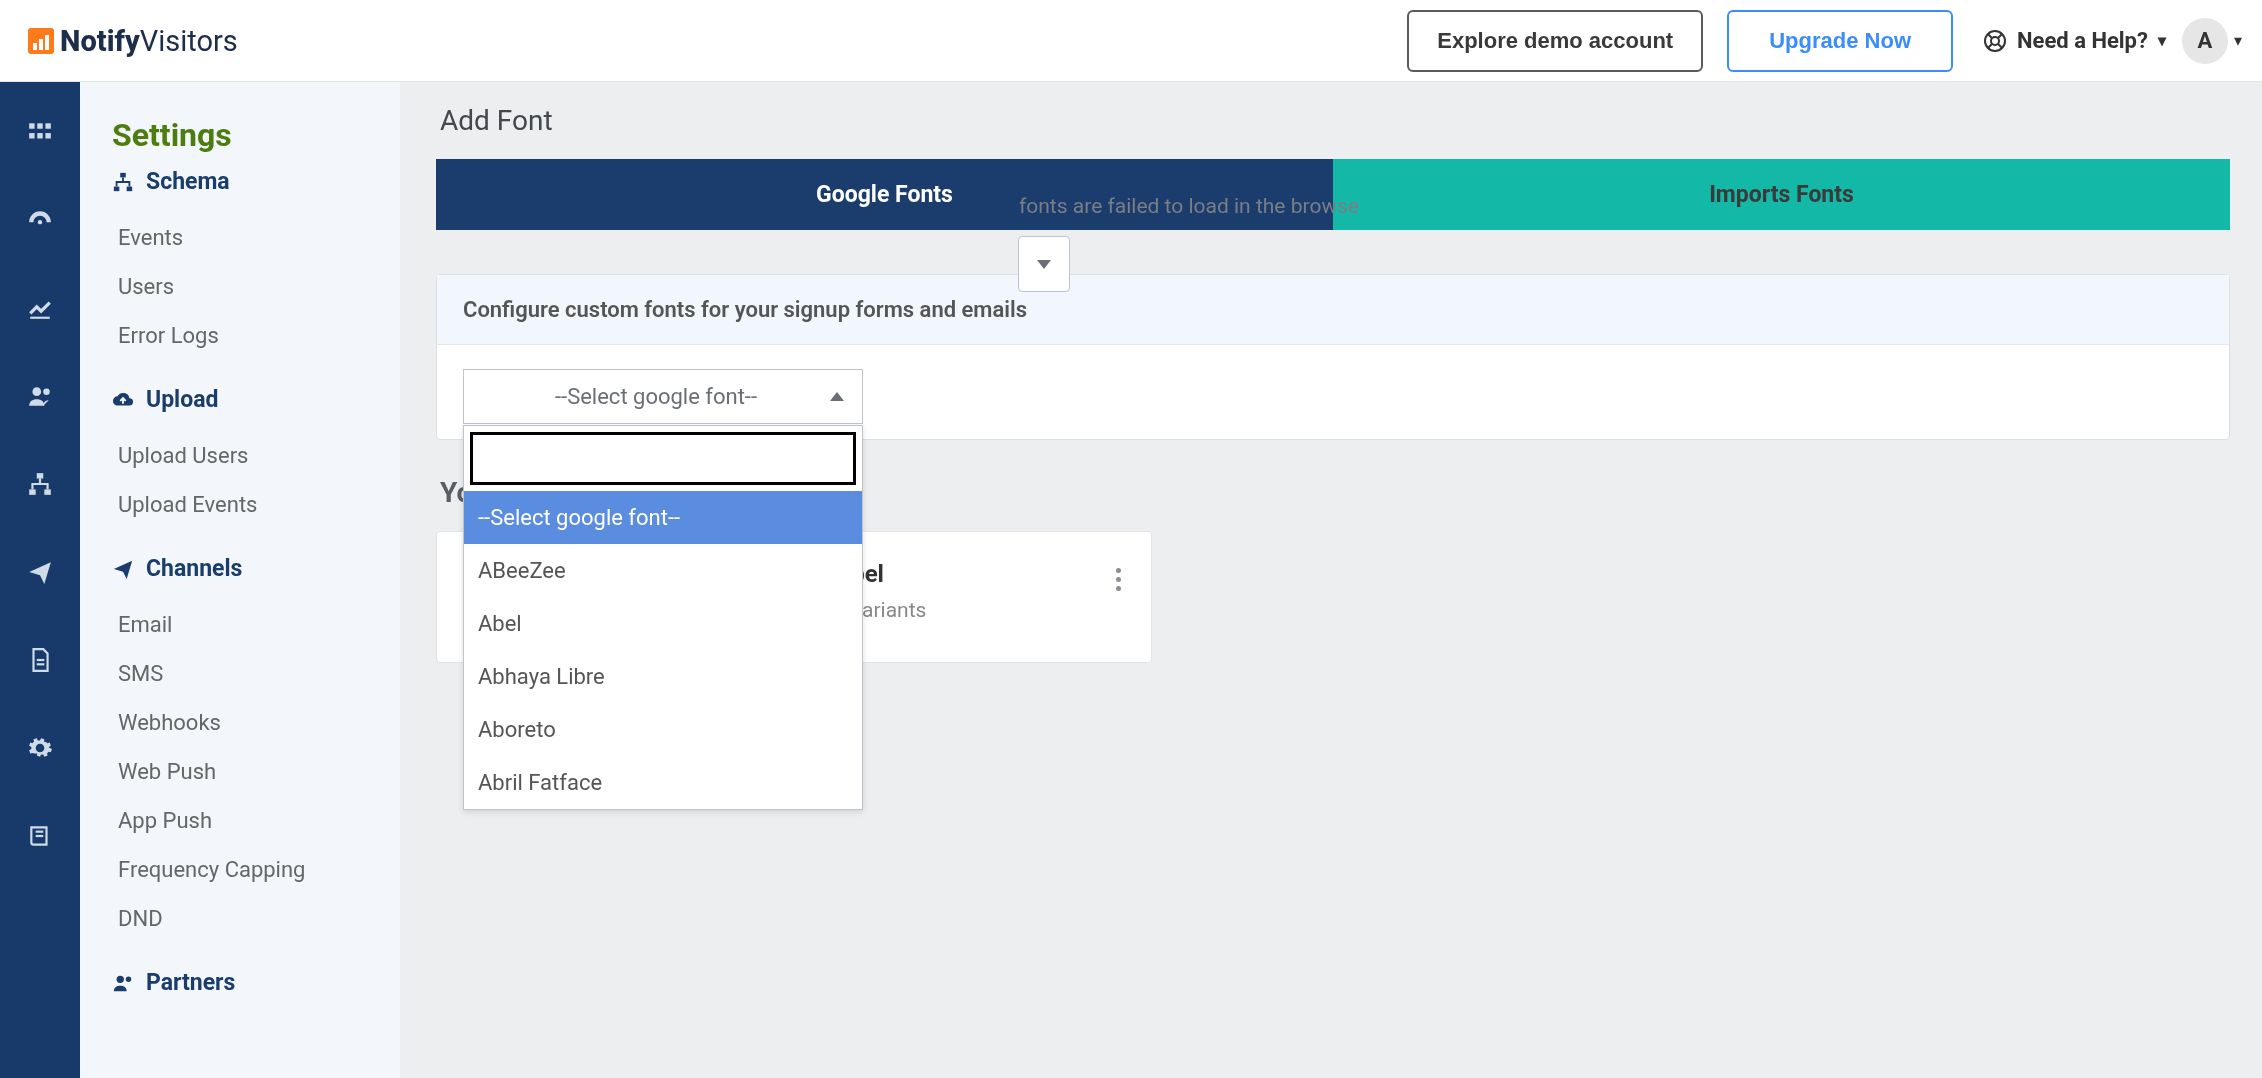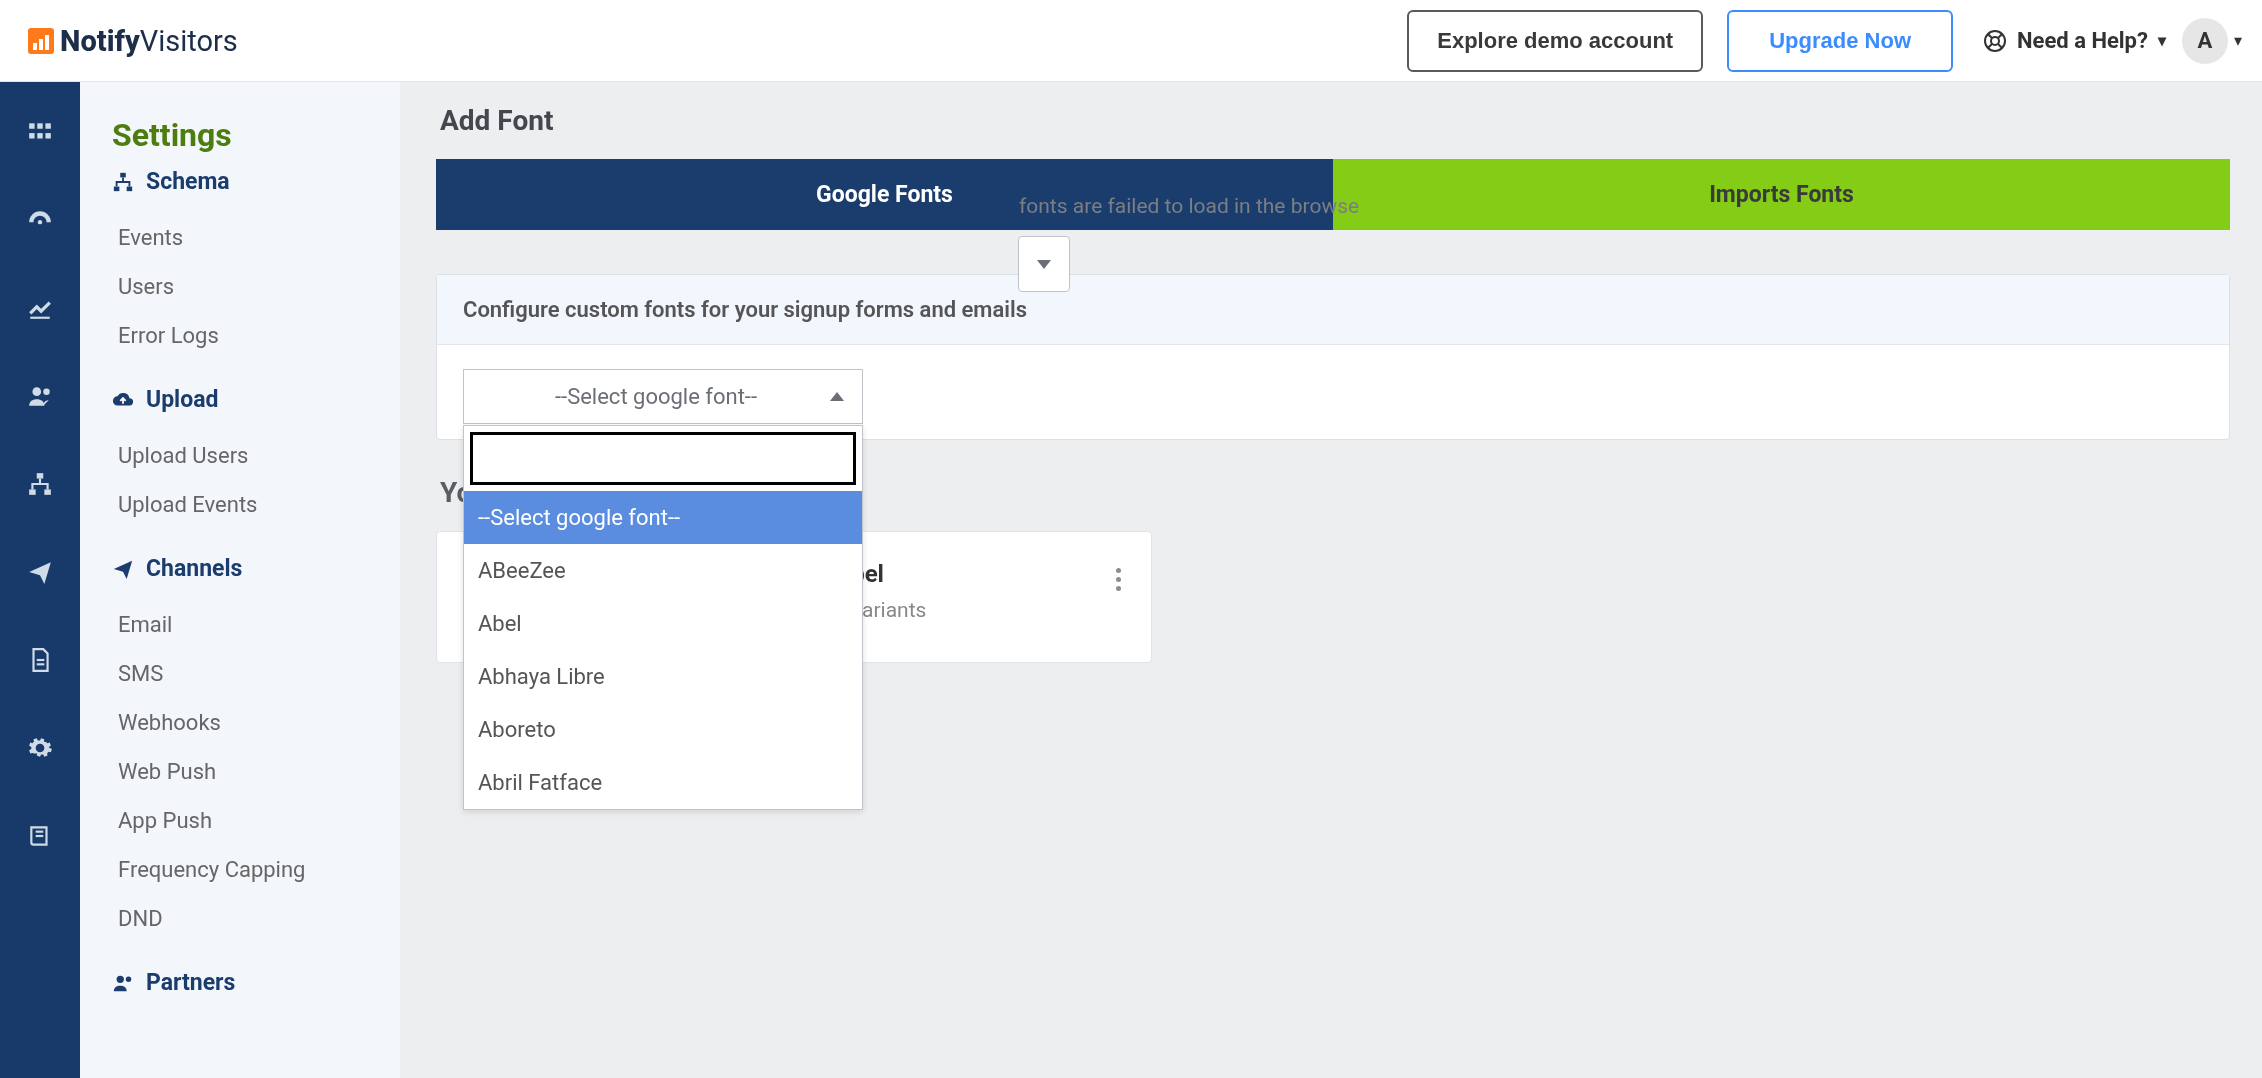--- a/index.html
+++ b/index.html
@@ -145,37 +145,37 @@
   }
 
   .content {
     flex: 1;
     background: #edeef0;
     padding: 16px 32px 0 36px;
     overflow: visible;
   }
   .page-title {
     font-size: 28px;
-    font-weight: 700;
+    font-weight: 400;
     color: #44474d;
     margin: 6px 0 22px 4px;
   }
   .tabs-row {
     display: flex;
     width: 100%;
     border-radius: 8px;
   }
   .tab {
     flex: 1;
     text-align: center;
     padding: 22px 0;
     font-weight: 700;
     font-size: 23px;
     cursor: pointer;
-    background: #84cc16;
+    background: #14b8a6;
     color: #3a3a3a;
   }
   .tab.active {
     background: #1a3d6e;
     color: #fff;
   }
   .panel {
     margin-top: 44px;
     background: #fff;
     border: 1px solid #dcdfe3;

